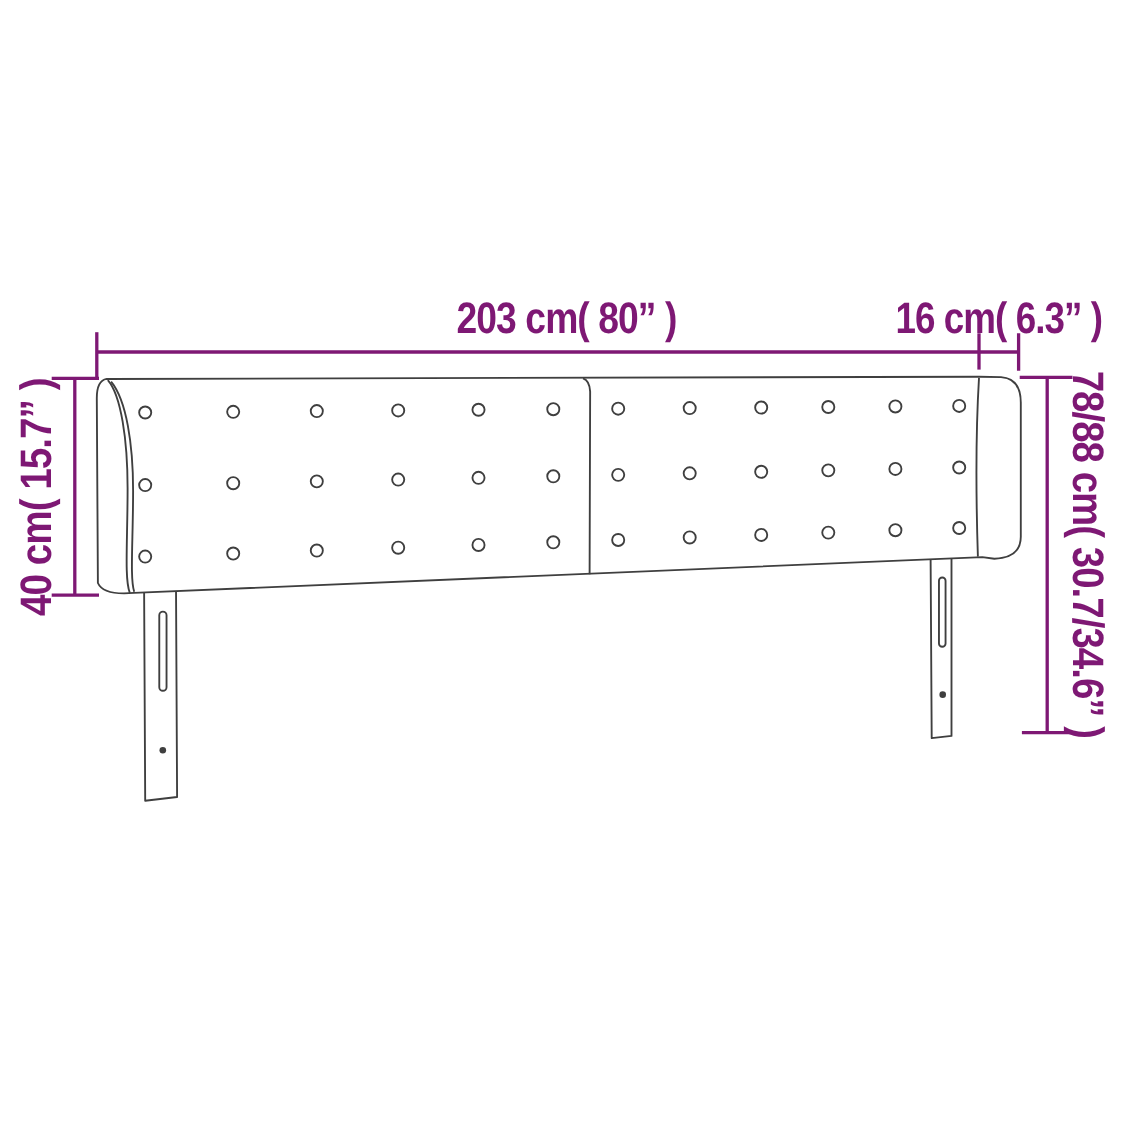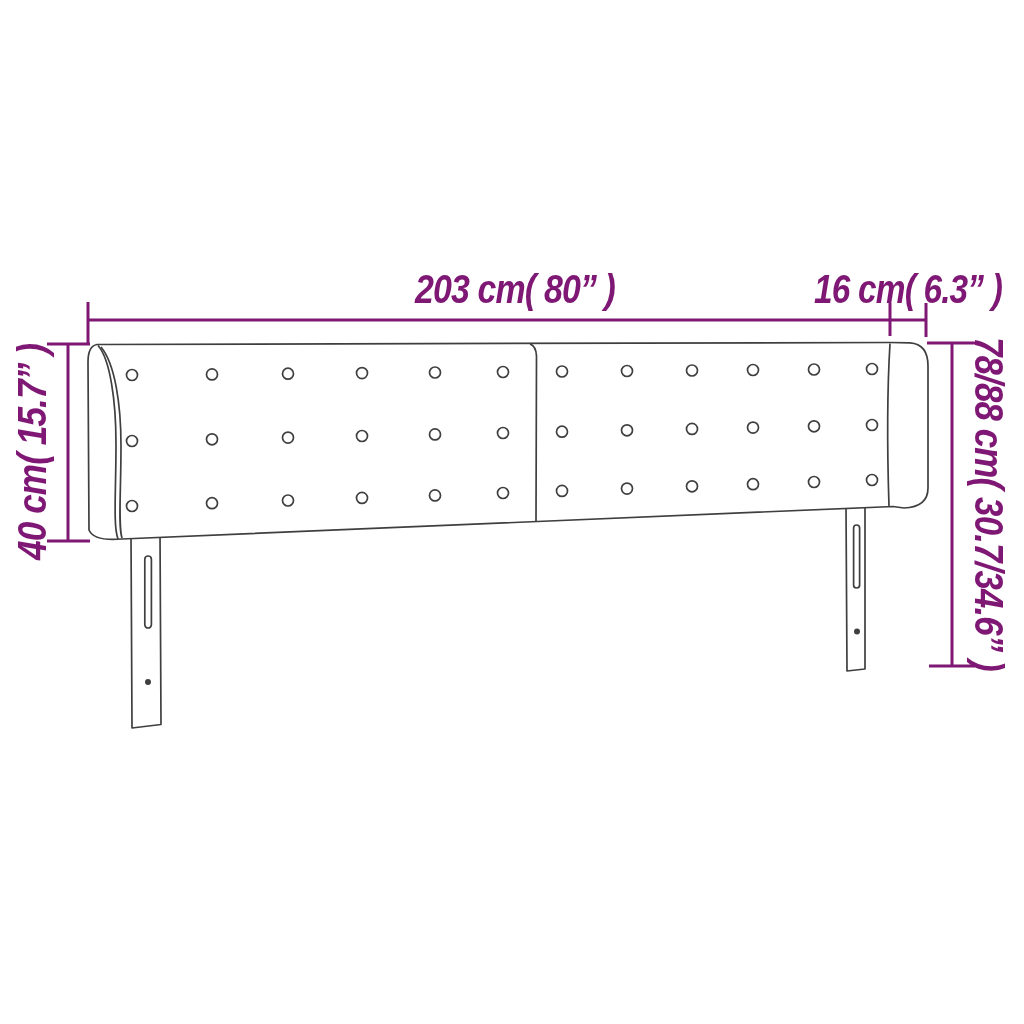--- a/index.html
+++ b/index.html
@@ -2,21 +2,20 @@
 <html><head>
 <meta charset="utf-8">
 <style>
   html,body{margin:0;padding:0;background:#ffffff;}
   .stage{
     position:relative;
     width:1024px;height:1006px;
     background:var(--bg,#fff);
     overflow:hidden;
     font-family:"Liberation Sans", sans-serif;
-    font-style:italic;
   }
   svg{display:block;}
   .dim-stroke{stroke:var(--dim,#7E1874);stroke-width:3;fill:none;stroke-linecap:butt;}
   .dim-text{
     fill:var(--dim,#7E1874);
     font-family:"Liberation Sans", sans-serif;
     font-weight:bold;
     font-size:40px;
     letter-spacing:-1px;
   }

